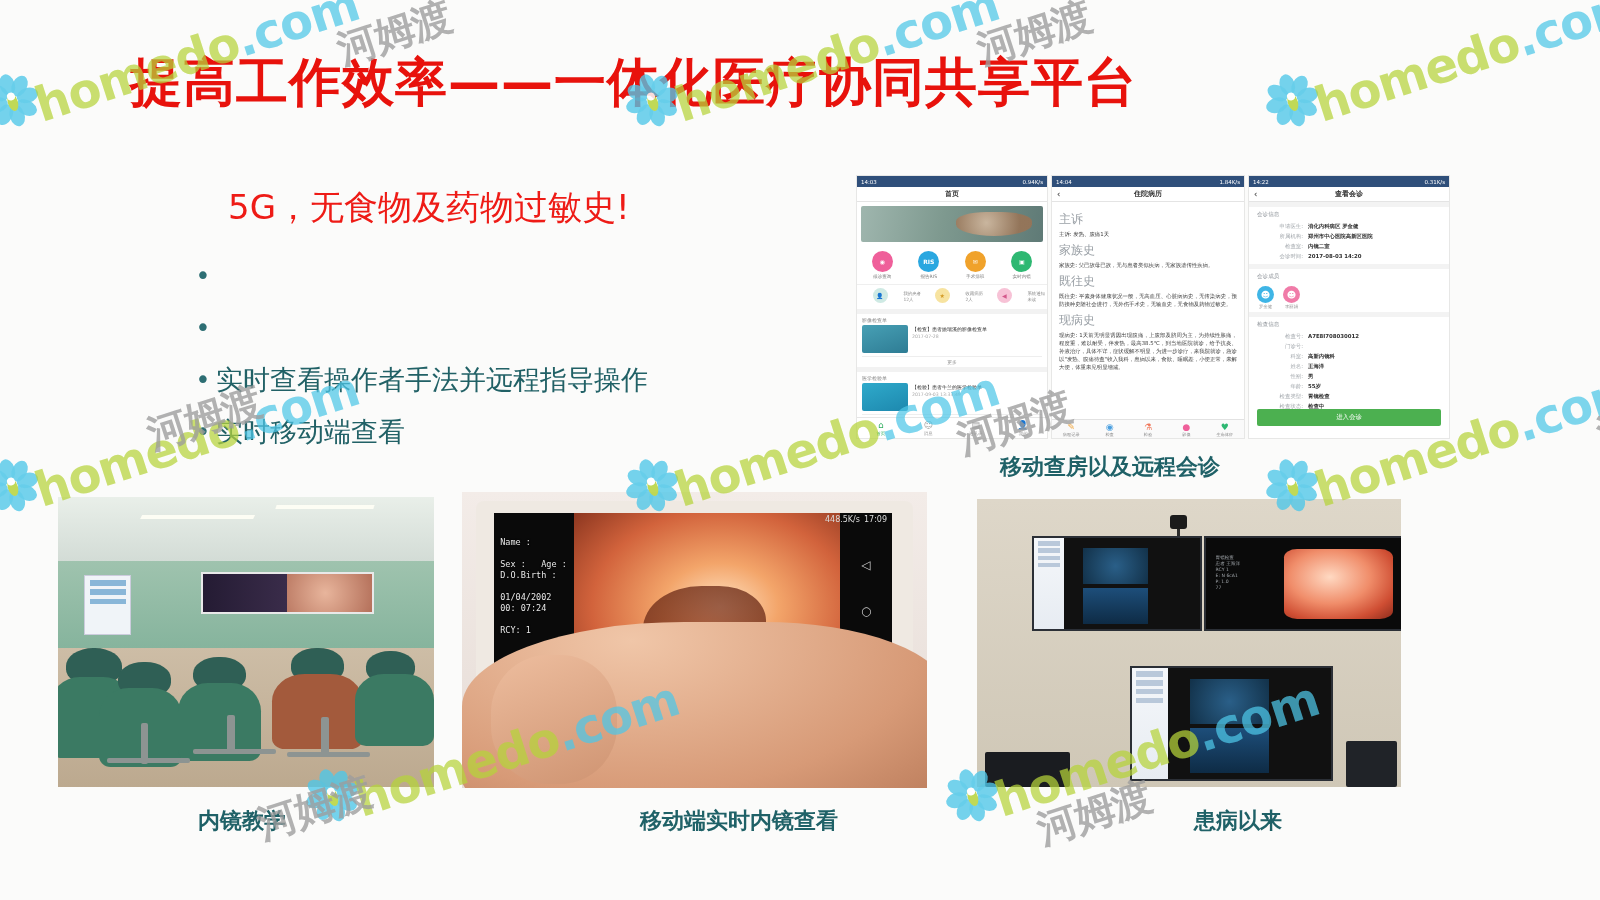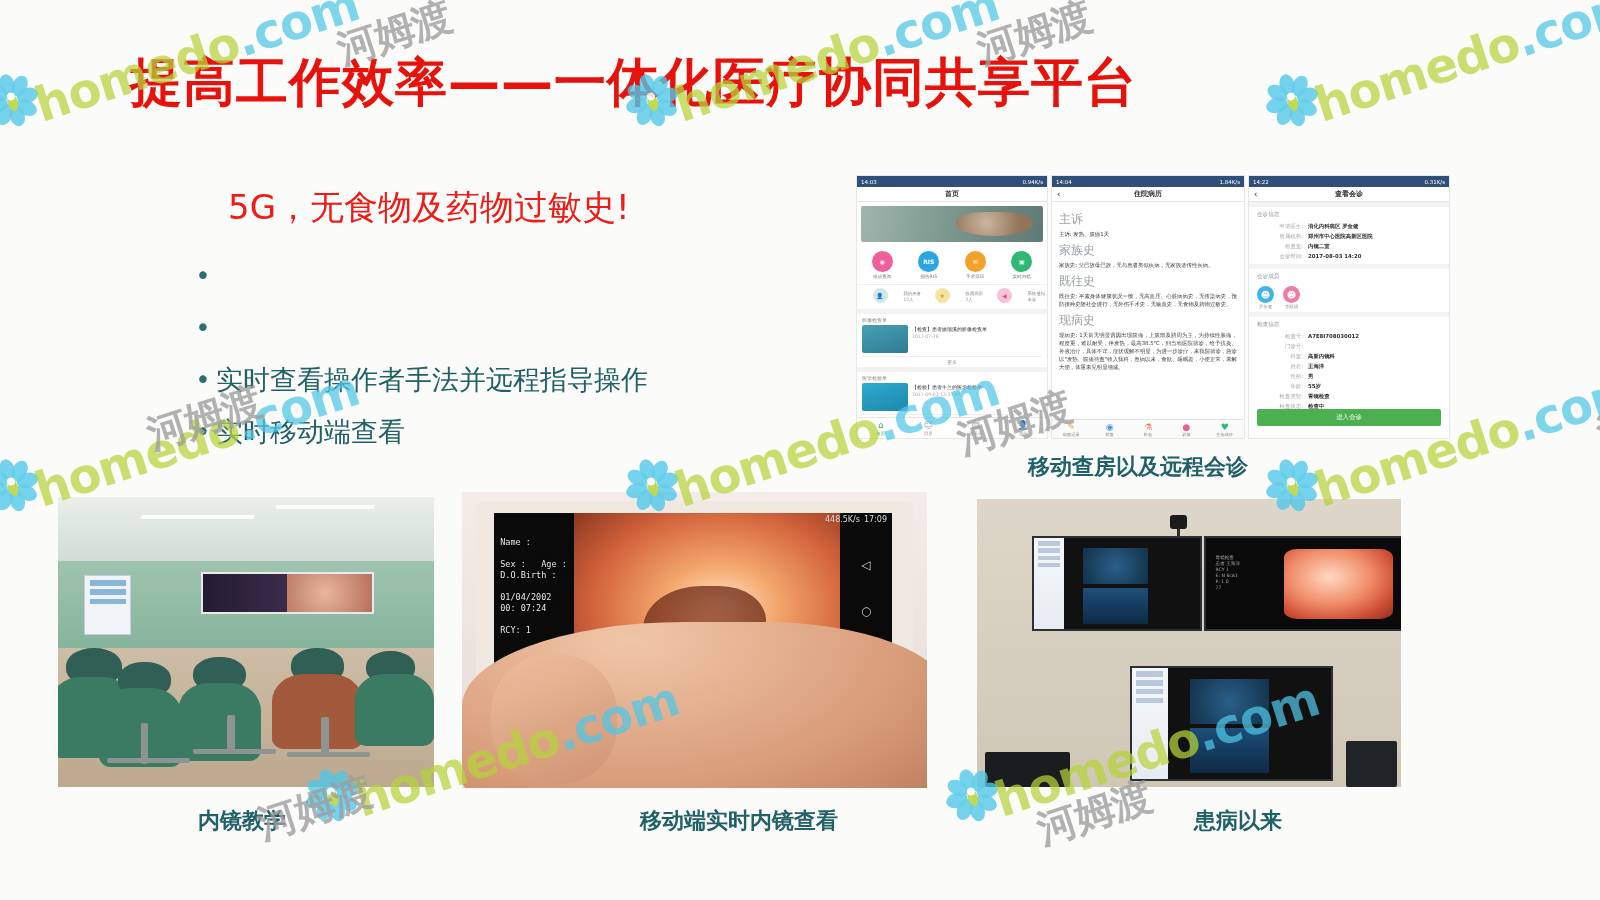--- a/index.html
+++ b/index.html
@@ -104,21 +104,21 @@
   .mem .av{width:17px;height:17px;border-radius:50%;background:#3fb5e6;margin:0 auto 1px;
            display:flex;align-items:center;justify-content:center;color:#fff;font-size:9px;}
   .mem .av.pink{background:#f07ba8;}
   .mem .mn{font-size:4.4px;color:#9a9a9a;}
   .enter-btn{position:absolute;left:8px;right:8px;bottom:12px;height:17px;background:#4cb050;
              border-radius:2px;color:#fff;font-size:6.4px;display:flex;align-items:center;
              justify-content:center;}
 
   
   .caption{position:absolute;color:#1f6167;font-size:22px;font-weight:700;z-index:25;white-space:nowrap;}
-  #cap-top{left:1000px;top:452px;margin-left:28px;}
+  #cap-top{left:1000px;top:452px;}
   #cap-left{left:198px;top:806px;}
   #cap-mid{left:640px;top:806px;}
   #cap-right{left:1194px;top:806px;}
 
   
   .photo{position:absolute;overflow:hidden;z-index:10;background:#ddd;}
   #photo-left{left:58px;top:497px;width:376px;height:290px;}
   #photo-mid{left:462px;top:492px;width:465px;height:296px;}
   #photo-right{left:977px;top:499px;width:424px;height:288px;}
 

